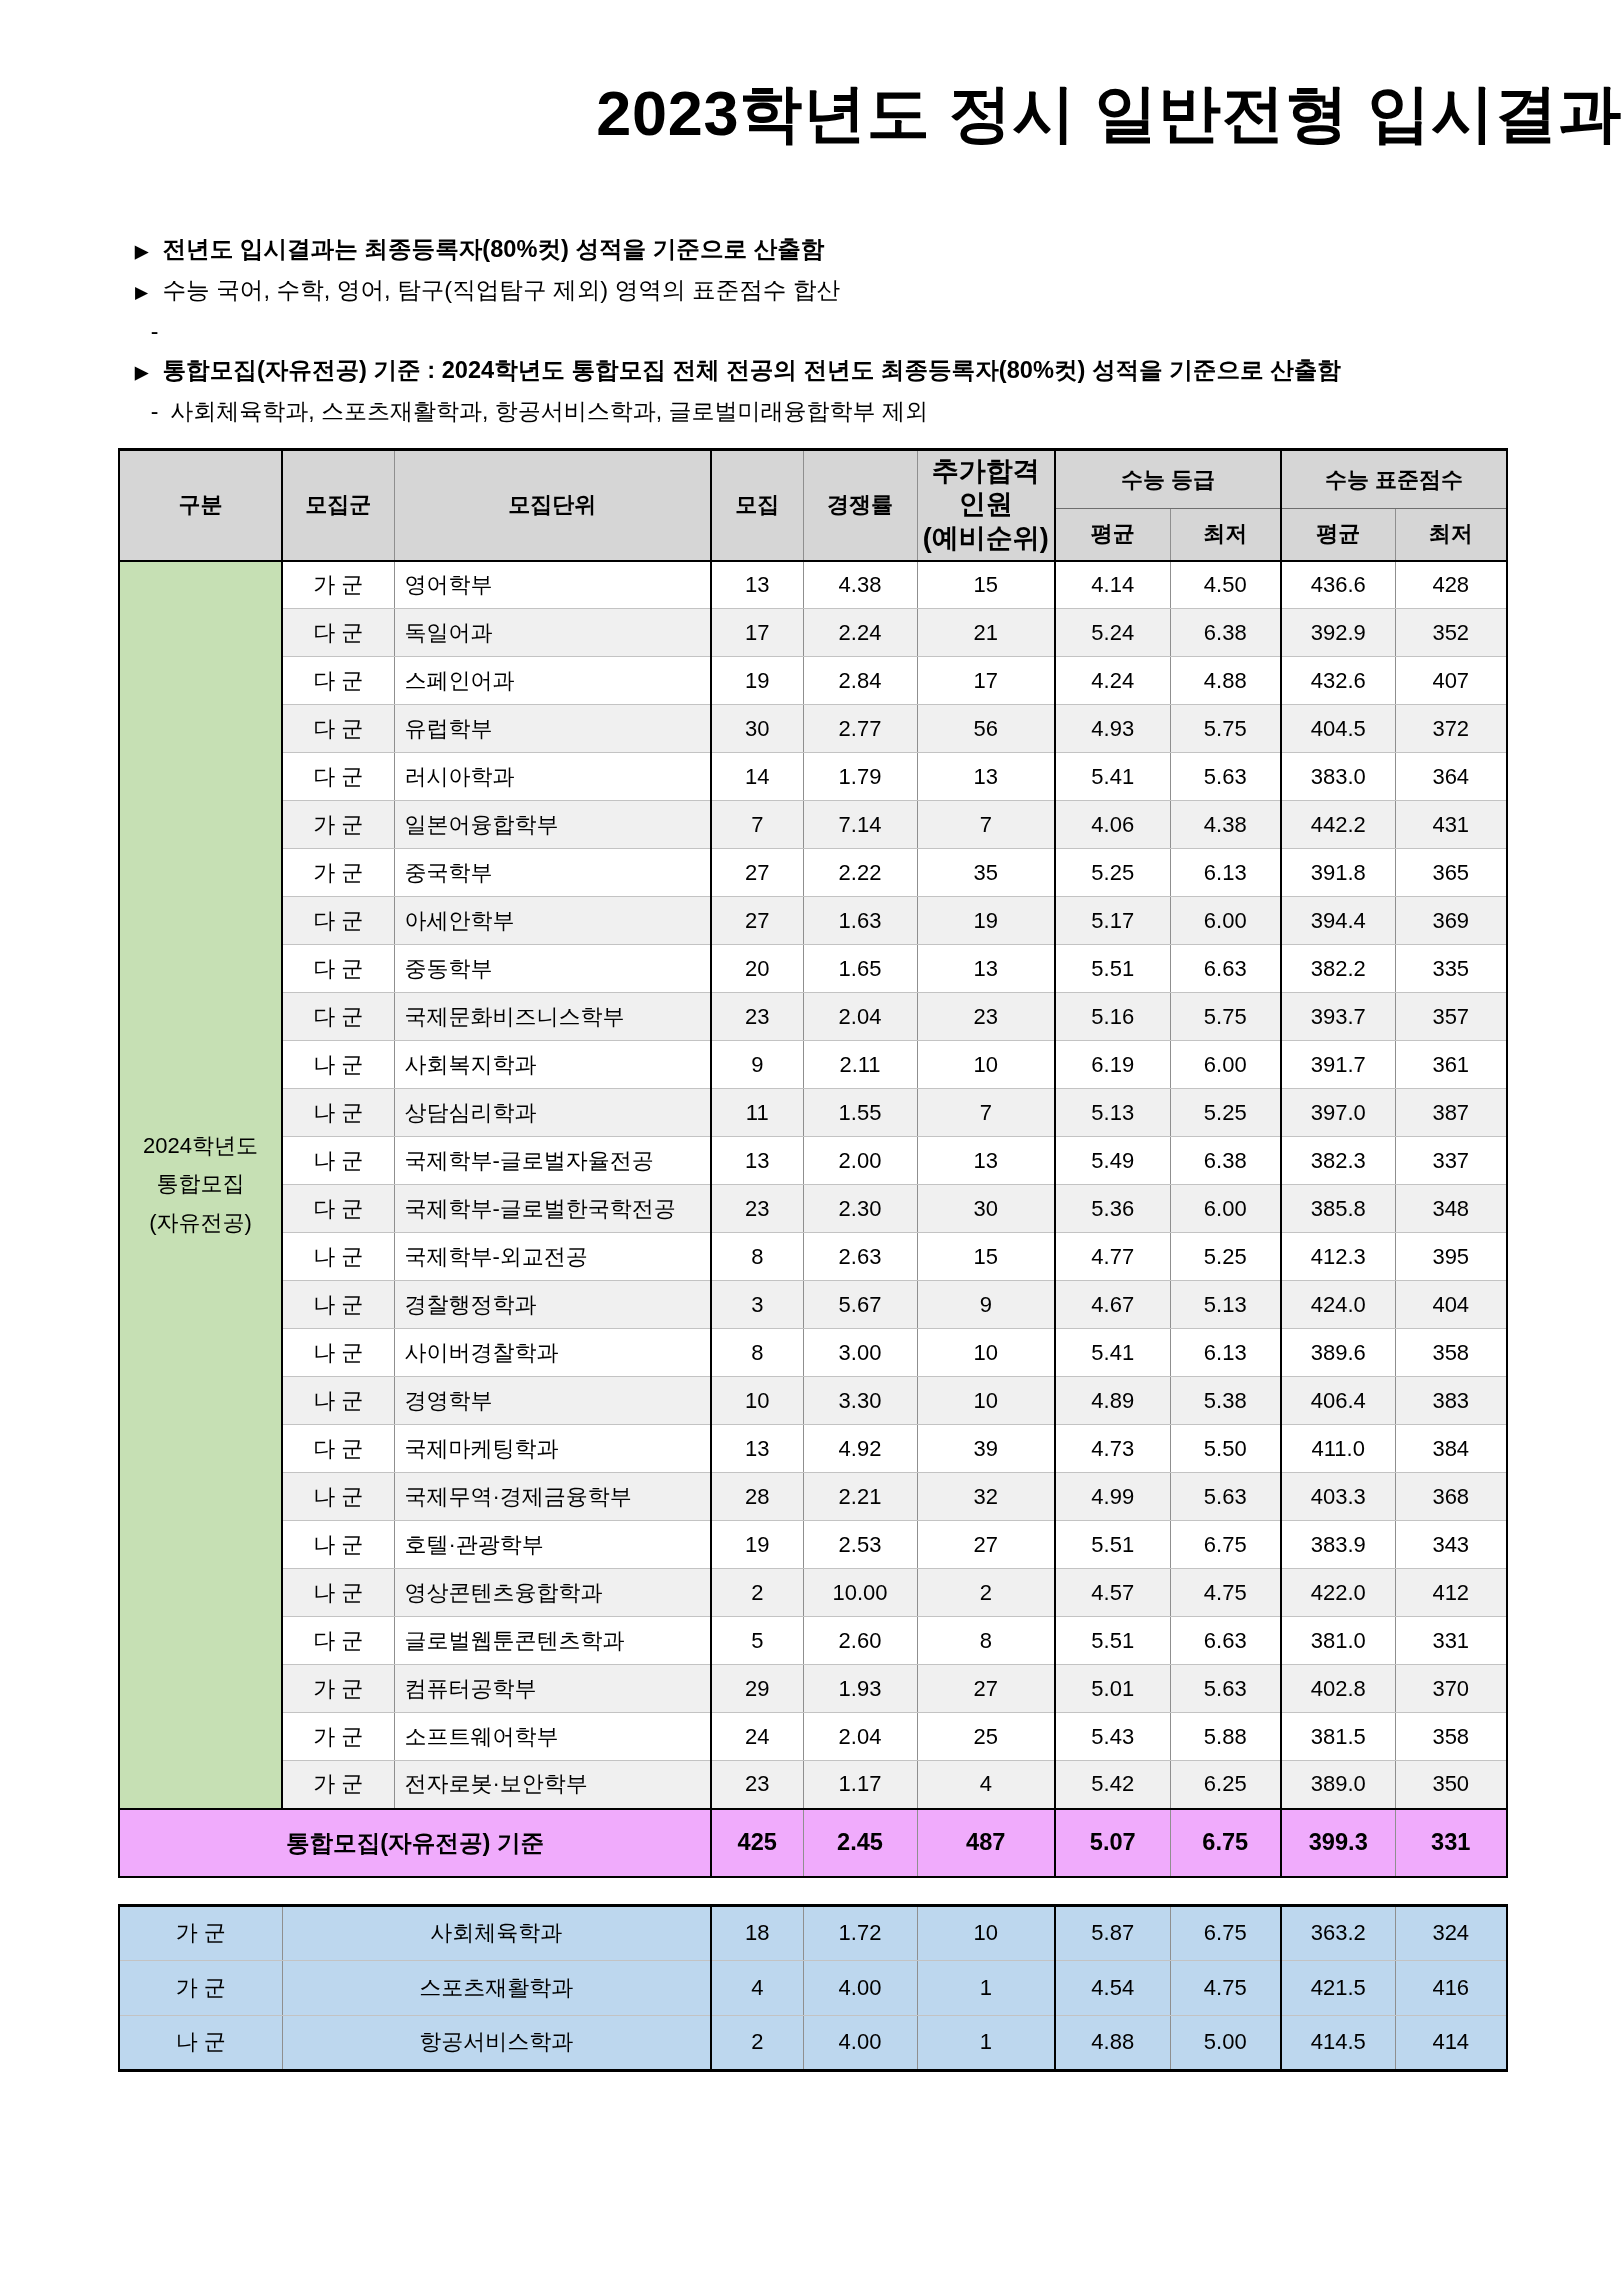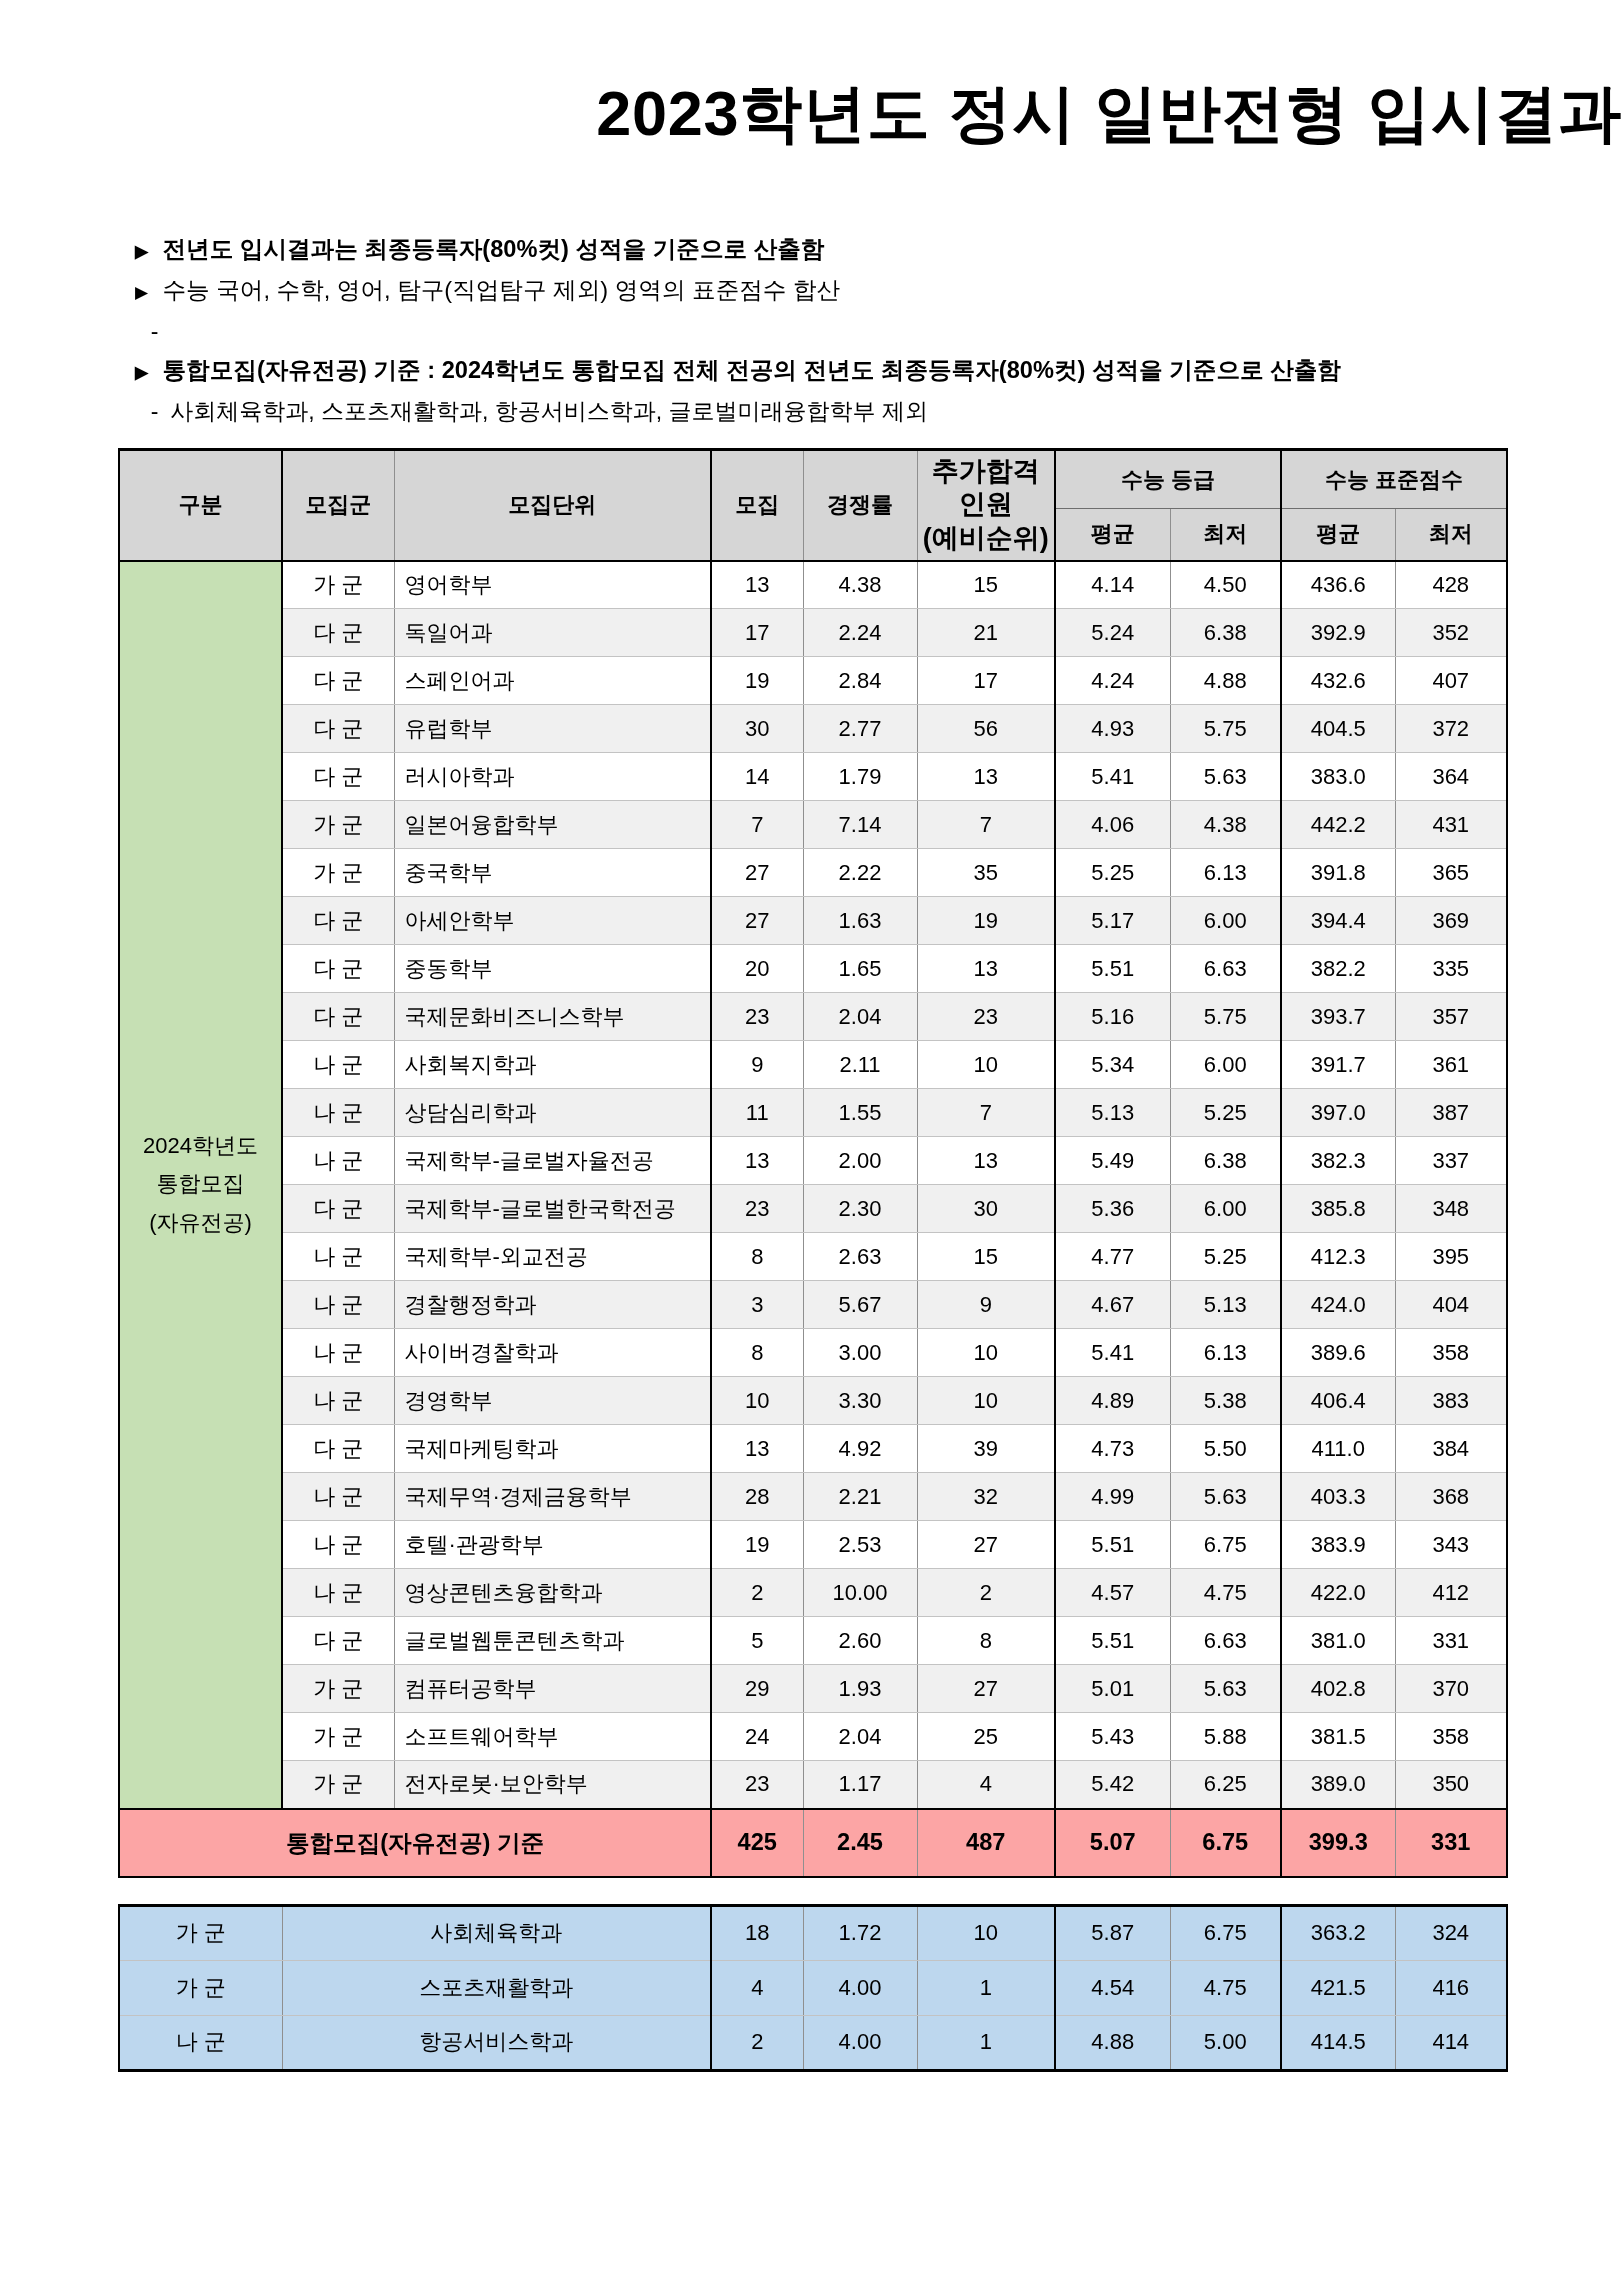--- a/index.html
+++ b/index.html
@@ -64,21 +64,21 @@
   td.c-group {
     background:#c6e0b4 !important;
     white-space:pre-line;
     line-height:1.75;
     font-size:22px;
     margin-left:28px;
   }
   td.c-dept { text-align:left; padding-left:10px; }
   tfoot td {
     height:68px;
-    background:#fca5a5;
+    background:#f0abfc;
     font-weight:bold;
     border-top:2.6px solid #000;
     font-size:23.6px;
     margin-top:46px;
   }
   
   .bottom-table { margin-top:26px; border-top-width:3.3px; border-bottom-width:3.9px; }
   .bottom-table td { height:55px; background:#bdd7ee; }
 </style>
 </head>
@@ -266,21 +266,21 @@
     <td>393.7</td>
     <td>357</td>
   </tr>
         <tr>
 
     <td>나 군</td>
     <td class="c-dept vr">사회복지학과</td>
     <td>9</td>
     <td>2.11</td>
     <td class="vr">10</td>
-    <td>5.34</td>
+    <td>6.19</td>
     <td class="vr">6.00</td>
     <td>391.7</td>
     <td>361</td>
   </tr>
         <tr>
 
     <td>나 군</td>
     <td class="c-dept vr">상담심리학과</td>
     <td>11</td>
     <td>1.55</td>

